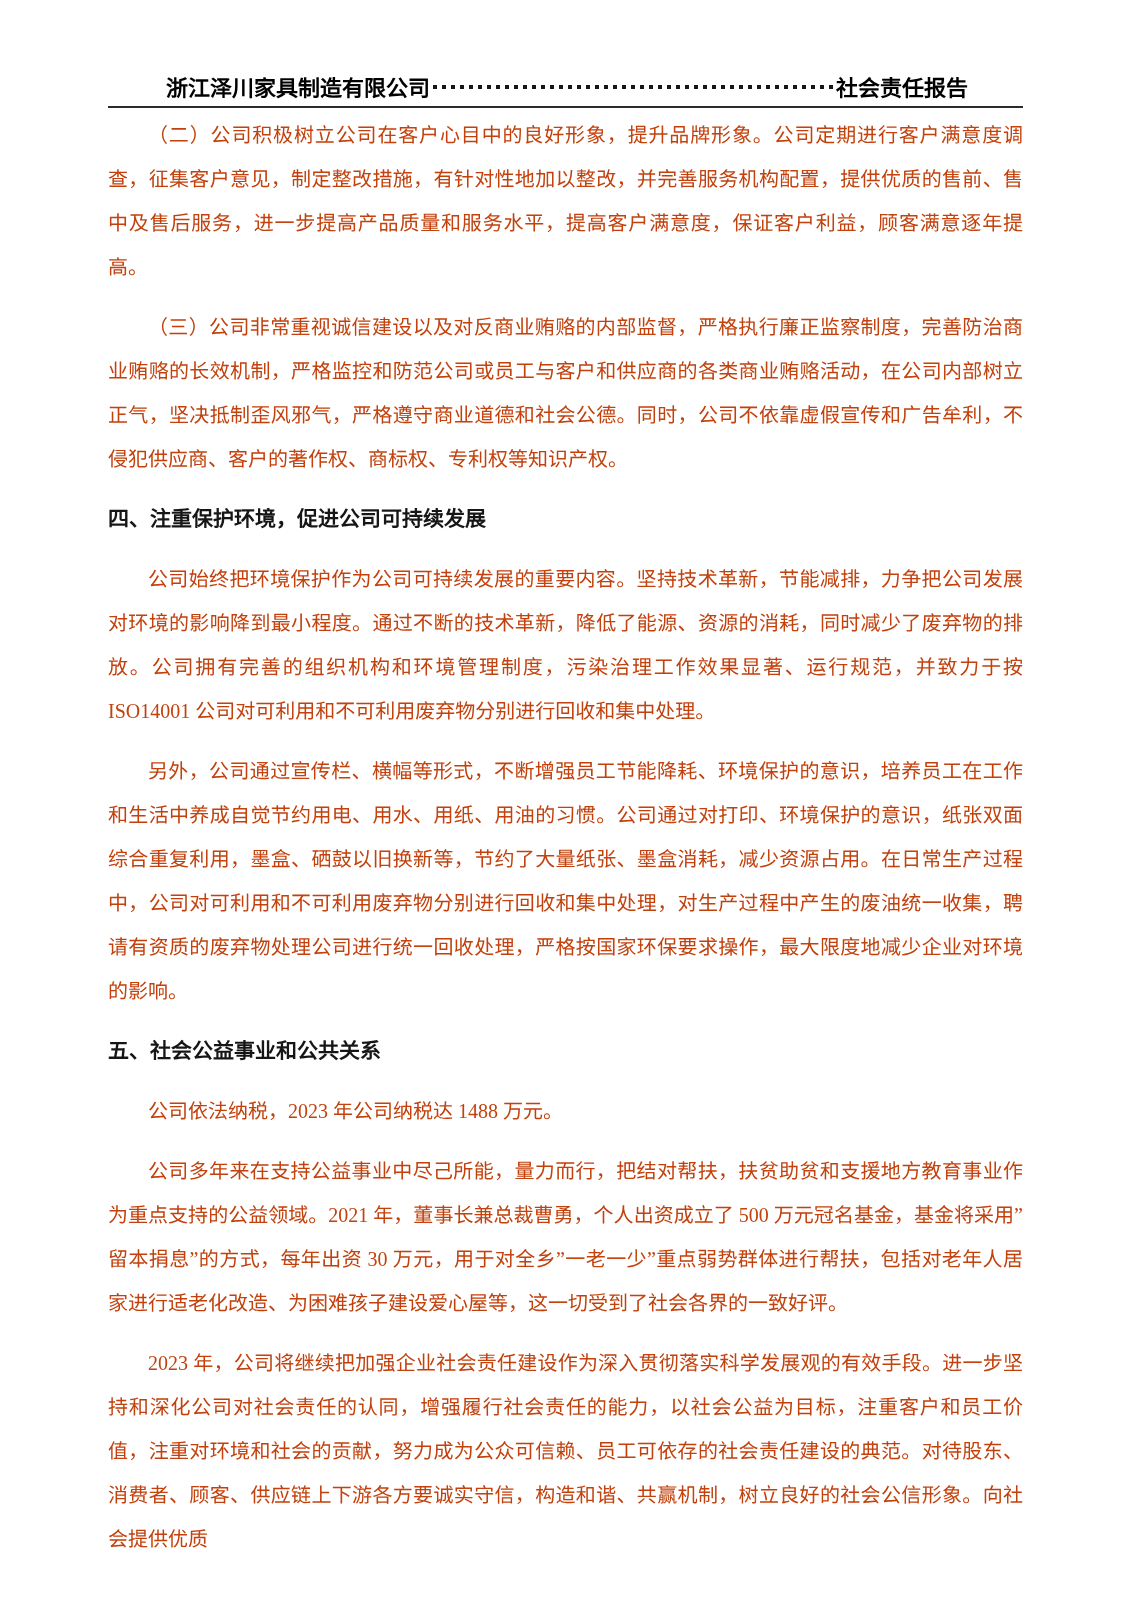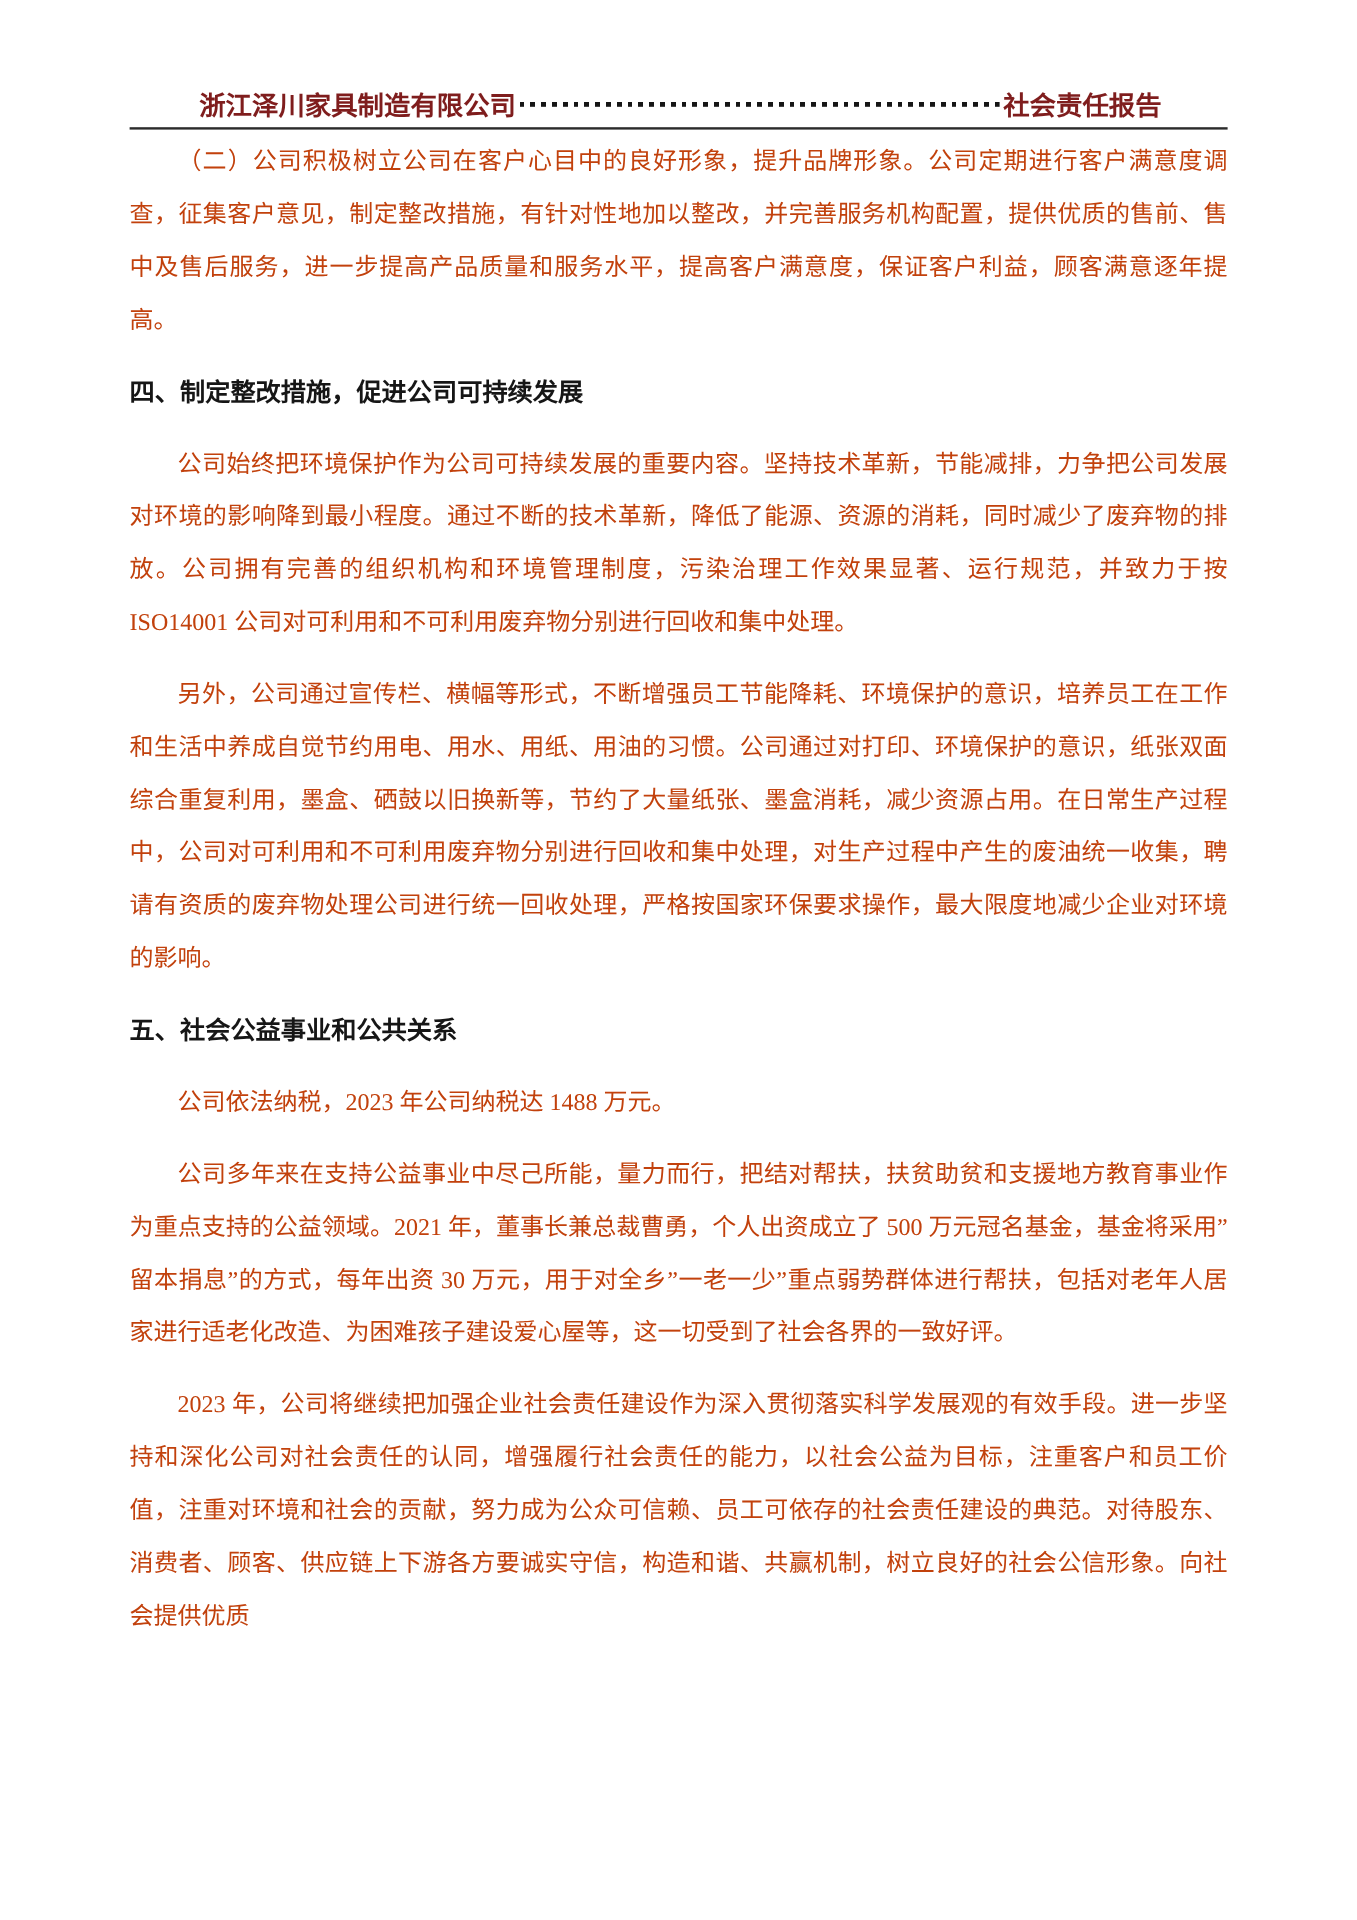--- a/index.html
+++ b/index.html
@@ -19,21 +19,21 @@
   }
   .page-header {
     margin: 70px 108px 0 108px;
     padding: 0 55px 0 58px;
     display: flex;
     align-items: center;
     height: 32px;
     font-family: "Liberation Sans", "DejaVu Sans", sans-serif;
     font-weight: bold;
     font-size: 22px;
-    color: #7f1d1d;
+    color: #000000;
     white-space: nowrap;
   }
   .dot-leader {
     flex: 1 1 auto;
     height: 4px;
     margin: 2px 3px 0 3px;
     background-image: repeating-linear-gradient(to right, #161616 0 4px, transparent 4px 9px);
   }
   .header-rule {
     margin: 4px 108px 0 108px;
@@ -73,21 +73,22 @@
   <header class="page-header">
     <span>浙江泽川家具制造有限公司</span>
     <span class="dot-leader"></span>
     <span>社会责任报告</span>
   </header>
 
   <div class="header-rule"></div>
 
   <main class="content">
     <p class="para">（二）公司积极树立公司在客户心目中的良好形象，提升品牌形象。公司定期进行客户满意度调查，征集客户意见，制定整改措施，有针对性地加以整改，并完善服务机构配置，提供优质的售前、售中及售后服务，进一步提高产品质量和服务水平，提高客户满意度，保证客户利益，顾客满意逐年提高。</p>
-    <h2 class="heading">四、制定整改措施，促进公司可持续发展</h2>
+    <p class="para">（三）公司非常重视诚信建设以及对反商业贿赂的内部监督，严格执行廉正监察制度，完善防治商业贿赂的长效机制，严格监控和防范公司或员工与客户和供应商的各类商业贿赂活动，在公司内部树立正气，坚决抵制歪风邪气，严格遵守商业道德和社会公德。同时，公司不依靠虚假宣传和广告牟利，不侵犯供应商、客户的著作权、商标权、专利权等知识产权。</p>
+    <h2 class="heading">四、注重保护环境，促进公司可持续发展</h2>
     <p class="para">公司始终把环境保护作为公司可持续发展的重要内容。坚持技术革新，节能减排，力争把公司发展对环境的影响降到最小程度。通过不断的技术革新，降低了能源、资源的消耗，同时减少了废弃物的排放。公司拥有完善的组织机构和环境管理制度，污染治理工作效果显著、运行规范，并致力于按 ISO14001 公司对可利用和不可利用废弃物分别进行回收和集中处理。</p>
     <p class="para">另外，公司通过宣传栏、横幅等形式，不断增强员工节能降耗、环境保护的意识，培养员工在工作和生活中养成自觉节约用电、用水、用纸、用油的习惯。公司通过对打印、环境保护的意识，纸张双面综合重复利用，墨盒、硒鼓以旧换新等，节约了大量纸张、墨盒消耗，减少资源占用。在日常生产过程中，公司对可利用和不可利用废弃物分别进行回收和集中处理，对生产过程中产生的废油统一收集，聘请有资质的废弃物处理公司进行统一回收处理，严格按国家环保要求操作，最大限度地减少企业对环境的影响。</p>
     <h2 class="heading">五、社会公益事业和公共关系</h2>
     <p class="para">公司依法纳税，2023 年公司纳税达 1488 万元。</p>
     <p class="para">公司多年来在支持公益事业中尽己所能，量力而行，把结对帮扶，扶贫助贫和支援地方教育事业作为重点支持的公益领域。2021 年，董事长兼总裁曹勇，个人出资成立了 500 万元冠名基金，基金将采用”留本捐息”的方式，每年出资 30 万元，用于对全乡”一老一少”重点弱势群体进行帮扶，包括对老年人居家进行适老化改造、为困难孩子建设爱心屋等，这一切受到了社会各界的一致好评。</p>
     <p class="para">2023 年，公司将继续把加强企业社会责任建设作为深入贯彻落实科学发展观的有效手段。进一步坚持和深化公司对社会责任的认同，增强履行社会责任的能力，以社会公益为目标，注重客户和员工价值，注重对环境和社会的贡献，努力成为公众可信赖、员工可依存的社会责任建设的典范。对待股东、消费者、顾客、供应链上下游各方要诚实守信，构造和谐、共赢机制，树立良好的社会公信形象。向社会提供优质</p>
   </main>
 
 </div>
 

